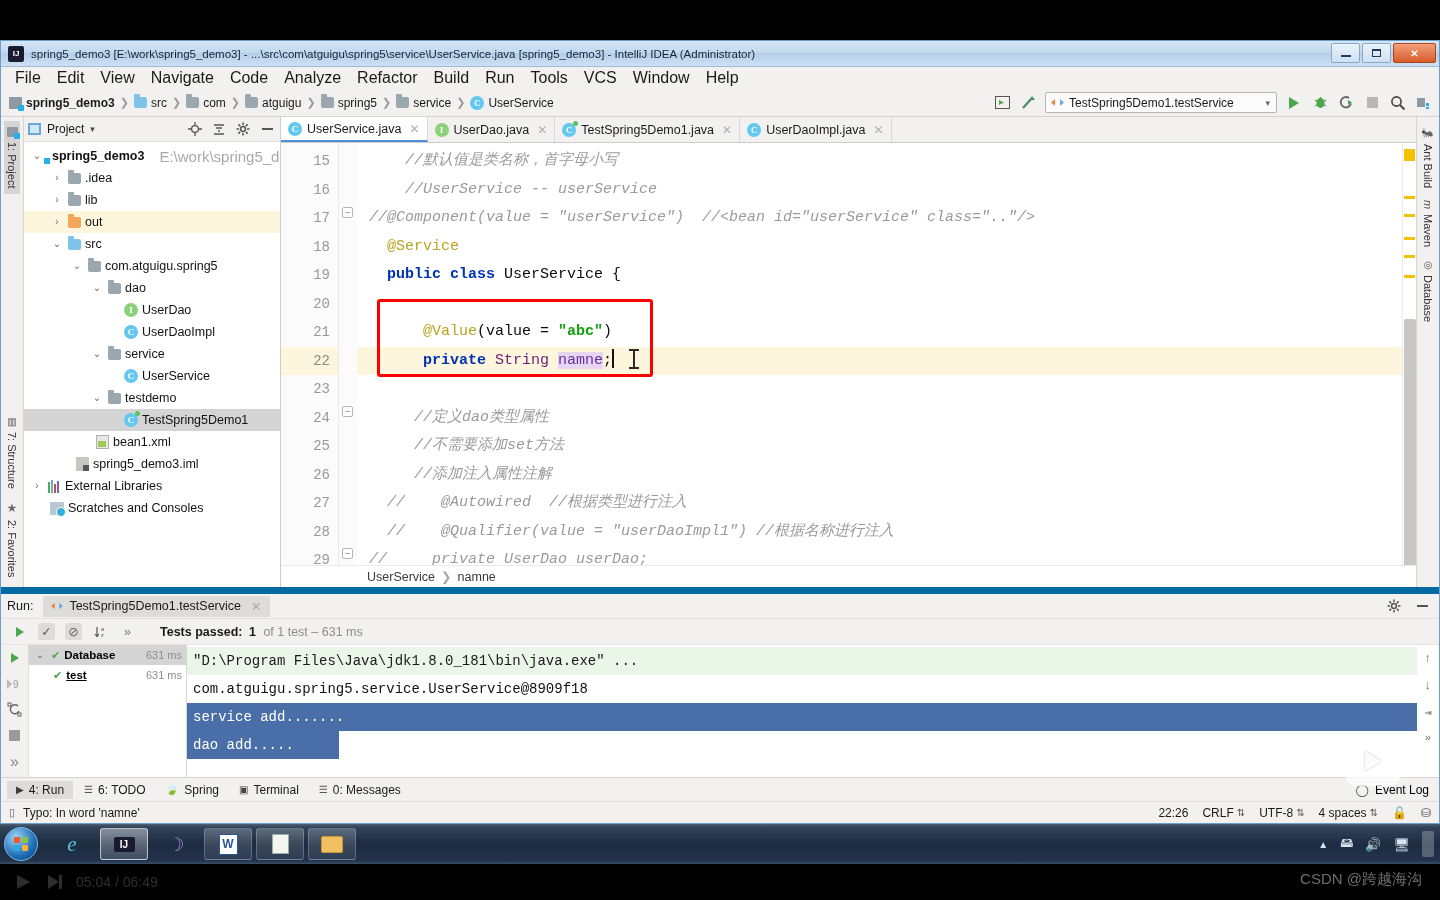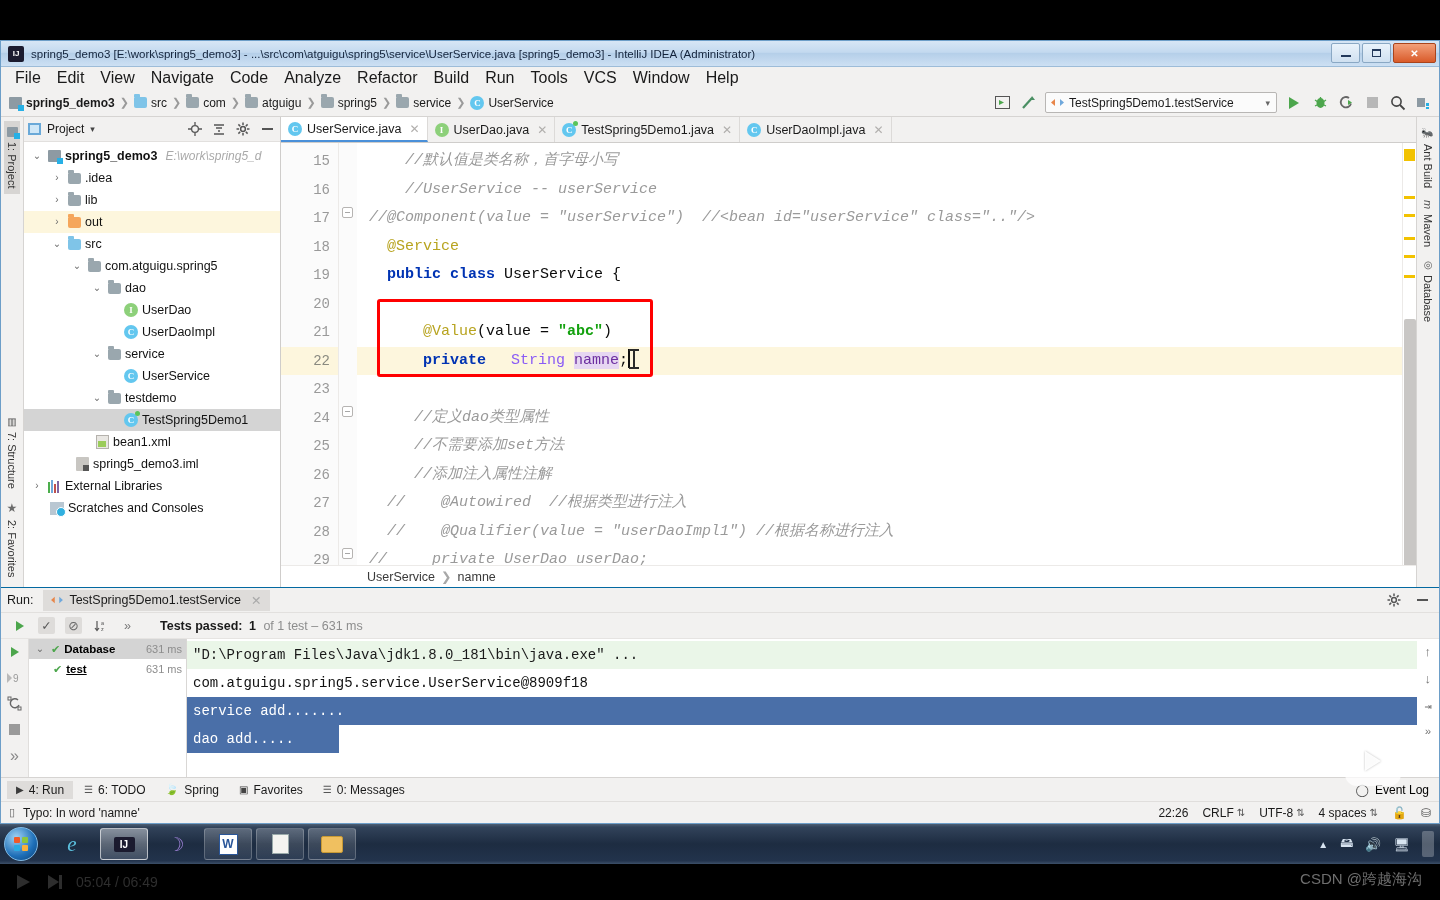--- a/index.html
+++ b/index.html
@@ -157,21 +157,21 @@
     height: 22px; display: flex; align-items: center; gap: 4px;
     padding-right: 6px; white-space: nowrap;
   }
   .trow.highlight-out { background: #fdf6dd; }
   .trow.selected { background: #d4d4d4; }
   .arrow {
     width: 14px; text-align: center; color: #6f6f6f; font-size: 10px;
     flex: none; line-height: 1;
   }
   .tlabel.bold { font-weight: bold; }
-  .tpath { color: #a9a9a9; font-size: 12px; margin-left: 4px; font-style: italic; }
+  .tpath { color: #a9a9a9; font-size: 15px; margin-left: 11px; }
   .xml-ico {
     width: 13px; height: 14px; background: #e9e7e3; border: 1px solid #b5b2ad;
     position: relative; display: inline-block;
   }
   .xml-ico::after {
     content: ""; position: absolute; left: 1px; bottom: 1px; width: 8px; height: 6px;
     background: #9bcc5a;
   }
   .iml-ico {
     width: 13px; height: 14px; background: #c8c6c2; border-radius: 1px;
@@ -229,21 +229,21 @@
   .cline {
     height: 28.5px; line-height: 28.5px; white-space: pre; font-size: 15px;
     padding-left: 12px;
   }
   .cline.cur { background: #fdf6dd; }
   .cmt { color: #9a9a9a; font-style: italic; }
   .anno { color: #b8a420; }
   .kw { color: #0033b3; font-weight: bold; }
   .str { color: #13a10e; font-weight: bold; }
   .plain { color: #0b0b0b; }
-  .type-txt { color: #8b5cf6; margin-left: 16px; }
+  .type-txt { color: #701a75; }
   .field-sel { background: #e6d6f2; color: #6c2ea0; }
   .caret {
     display: inline-block; width: 1.5px; height: 19px; background: #111;
     vertical-align: -4px;
   }
 
   
   .red-box {
     position: absolute; border: 3px solid #f00; border-radius: 3px;
     pointer-events: none;
@@ -279,21 +279,21 @@
   }
   .bread-row .sep { color: #a8a8a8; }
 
   
   .vstrip-right {
     width: 23px; background: #f2f1f0; border-left: 1px solid #d6d4d2;
     display: flex; flex-direction: column; align-items: center; padding-top: 4px;
   }
 
   
-  .run-window { height: 190px; background: #f2f1f0; display: flex; flex-direction: column; border-top: 1px solid #0369a1; }
+  .run-window { height: 190px; background: #f2f1f0; display: flex; flex-direction: column; border-top: 7px solid #0369a1; }
   .run-head {
     height: 25px; display: flex; align-items: center; gap: 0;
     border-bottom: 1px solid #e2e0de; padding-left: 6px; position: relative;
   }
   .run-label { font-size: 12.5px; color: #1a1a1a; margin-right: 10px; }
   .run-tab {
     display: flex; align-items: center; gap: 6px; padding: 3px 8px;
     background: #dedcda; font-size: 12.5px; color: #1a1a1a;
   }
   .run-tab .x { color: #aaa; margin-left: 4px; }
@@ -903,21 +903,21 @@
       <div class="ttab">
         <span style="color:#555;font-size:10px;">☰</span>
         <span>6: TODO</span>
       </div>
       <div class="ttab">
         <span style="color:#6db33f;font-size:11px;">🍃</span>
         <span>Spring</span>
       </div>
       <div class="ttab">
         <span style="color:#444;font-size:10px;">▣</span>
-        <span>Favorites</span>
+        <span>Terminal</span>
       </div>
       <div class="ttab">
         <span style="color:#555;font-size:10px;">☰</span>
         <span>0: Messages</span>
       </div>
       <div class="tool-tabs-right">
         <span style="font-size:12px;color:#555;">◯</span>
         <span>Event Log</span>
       </div>
     </div>

